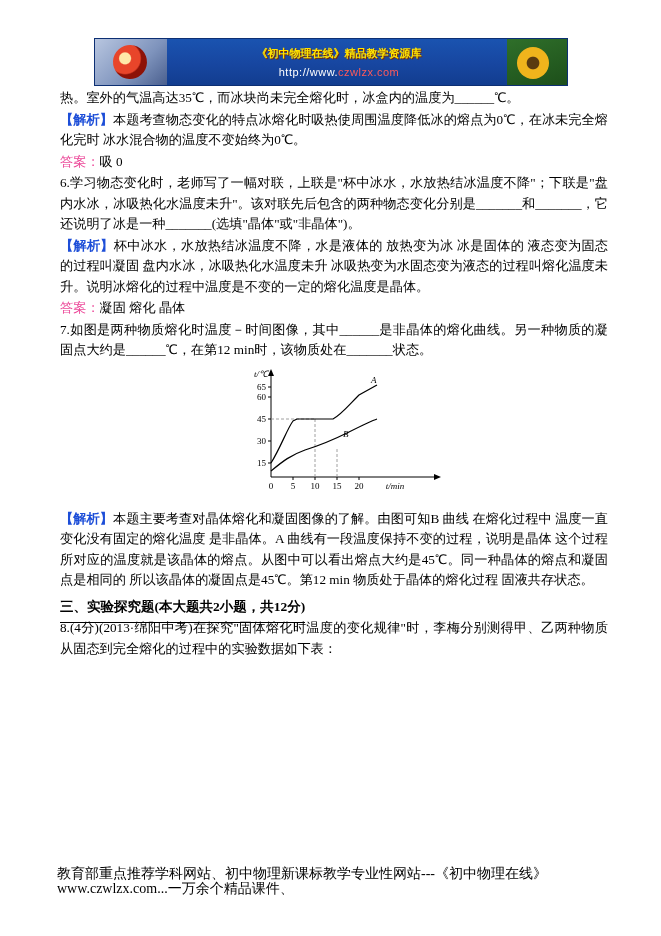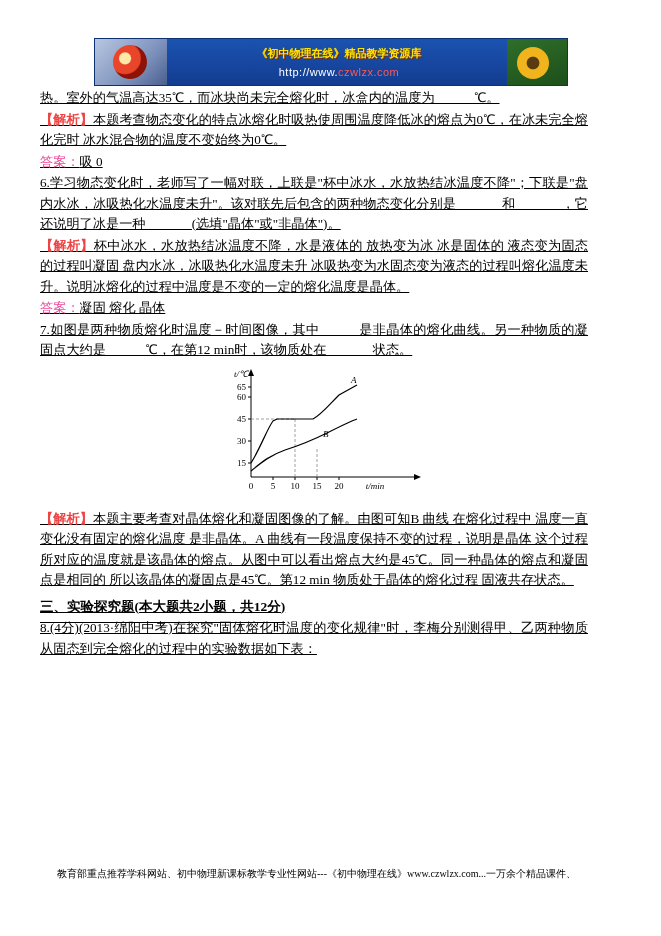--- a/index.html
+++ b/index.html
@@ -85,38 +85,37 @@
     color: #ffffff;
     line-height: 16px;
     letter-spacing: 0.5px;
     white-space: nowrap;
   }
   .banner-url .hl { color: #ff5a5a; }
 
   
   .content {
     position: absolute;
-    left: 40px;
+    left: 60px;
     top: 88px;
     width: 548px;
-    text-decoration: underline;
   }
   p {
     margin: 0 0 1px 0;
     font-size: 13.2px;
     line-height: 20.5px;
     text-align: justify;
   }
   .tag-jx {
     font-weight: bold;
   }
   .ans {
     color: #ec4899;
   }
-  .red { color: #ef4444; margin-top: 36px; }
+  .red { color: #1d4ed8; margin-top: 36px; }
   .sec-title {
     font-weight: bold;
     font-size: 13.5px;
     margin-top: 6px;
   }
   .sec-title .uline { border-bottom: 1px solid #000; padding-bottom: 8px;}
 
   
   .chart-wrap {
     position: relative;
@@ -132,21 +131,21 @@
     height: 138px;
   }
   .chart svg { display: block; }
 
   
   .footer {
     position: absolute;
     left: 57px;
     top: 866px;
     width: 560px;
-    font-size: 10px;
+    font-size: 14px;
     line-height: 15px;
     color: #000;
     font-family: "Liberation Serif", serif;
   }
 </style>
 </head>
 <body>
 
 <div class="page">
 

